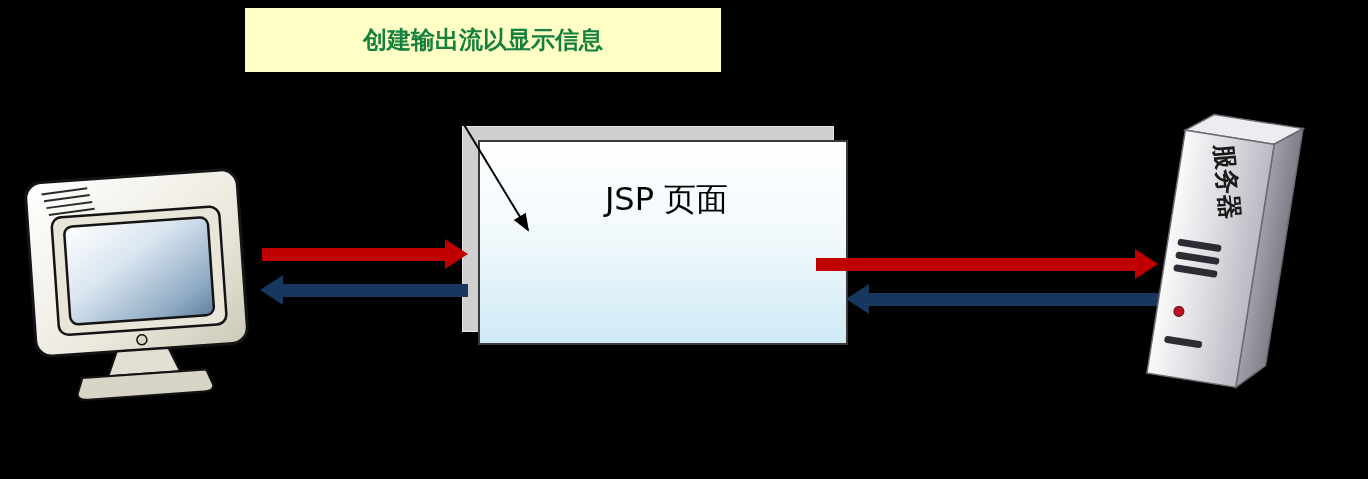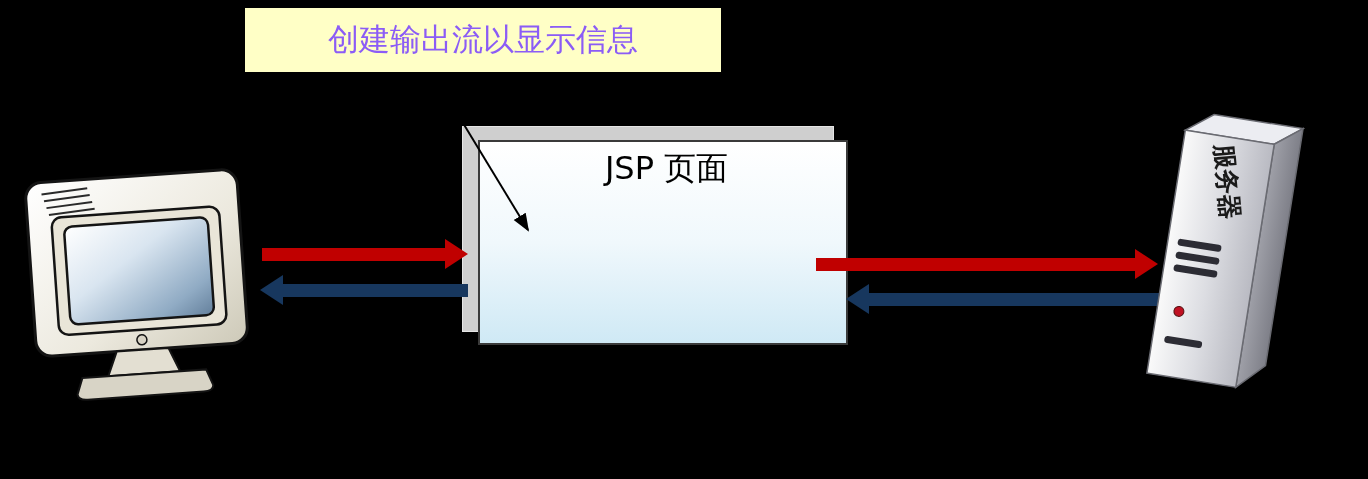--- a/index.html
+++ b/index.html
@@ -3,32 +3,32 @@
 <meta charset="utf-8">
 <style>
   * { margin:0; padding:0; box-sizing:border-box; }
   html,body { background:#000; }
   body { font-family:"DejaVu Sans","Liberation Sans",sans-serif; }
   .stage { position:relative; width:1368px; height:479px; background:#000000; overflow:hidden; }
 
   
   .callout { position:absolute; left:245px; top:8px; width:476px; height:64px;
              background:#FFFFC6; display:flex; align-items:center; justify-content:center;
-             font-size:31px; font-weight:400; color:#8b5cf6; z-index:8; }
+             font-size:24px; font-weight:700; color:#15803d; z-index:8; }
 
   
   .leader { position:absolute; left:420px; top:60px; z-index:7; }
 
   
   .shadow-box { position:absolute; left:462px; top:126px; width:372px; height:206px;
                 background:#CFCFCF; border:1px solid #E6E6E6; z-index:1; }
   .jsp-box { position:absolute; left:478px; top:140px; width:370px; height:205px;
              border:2px solid #3A3A3A; z-index:2;
              background:linear-gradient(180deg,#FFFFFF 0%,#F0F8FC 50%,#CFE9F5 100%); }
-  .jsp-title { margin-top:5px; text-align:center; font-size:32px; color:#000000;padding-left:7px; }
+  .jsp-title { margin-top:36px; text-align:center; font-size:32px; color:#000000;padding-left:7px; }
   .out-box { position:absolute; left:30px; top:95px; width:310px; height:84px;
              border:2px solid #2E9E2E;
              background:linear-gradient(180deg,#F6FFF6 0%,#CDEECD 55%,#B2E6B2 100%);
              display:flex; align-items:center; justify-content:center;
              font-size:34px; color:#008000; }
 
   
   .arrow { position:absolute; display:flex; align-items:center; height:30px; z-index:3; }
   .arrow .shaft { flex:1; height:13px; }
   .arrow .head { width:0; height:0; border-top:15px solid transparent; border-bottom:15px solid transparent; }

